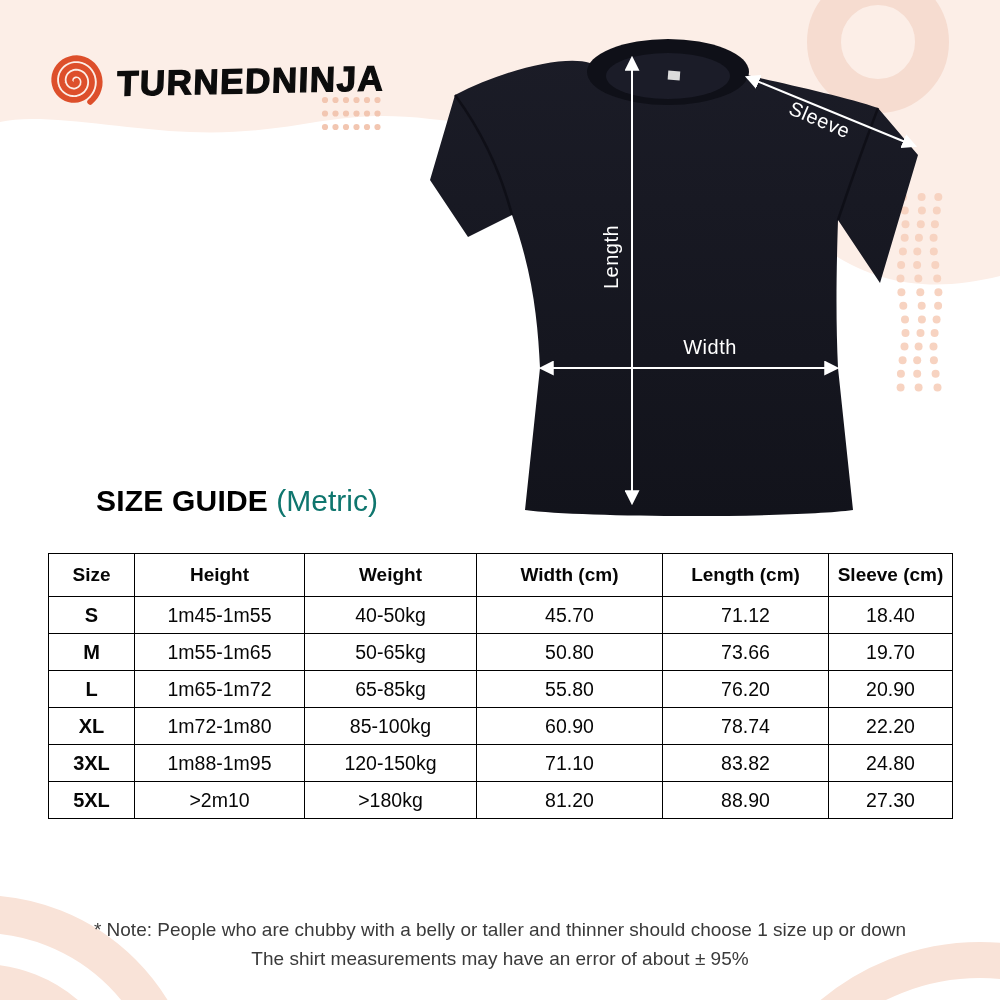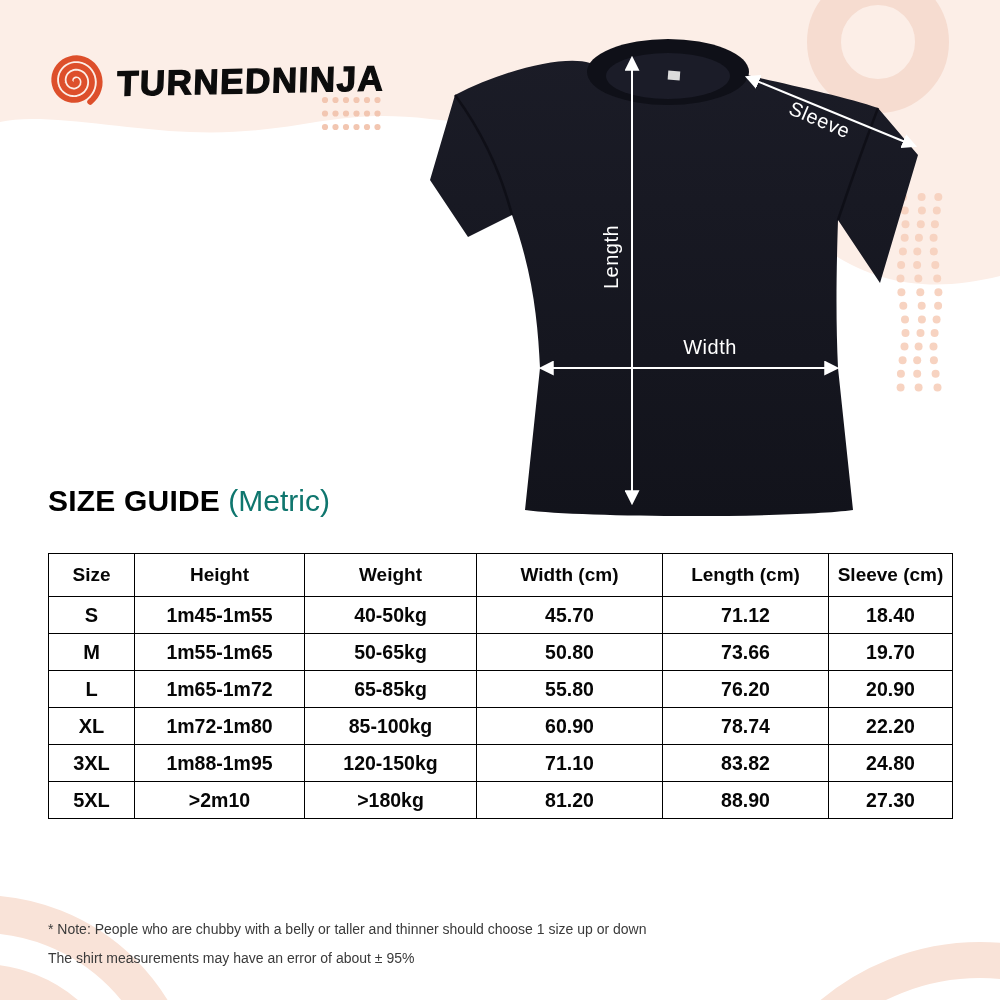--- a/index.html
+++ b/index.html
@@ -8,33 +8,33 @@
   .bg-decor{position:absolute;left:0;top:0;z-index:0;}
   
   .brand{position:absolute;left:46px;top:52px;display:flex;align-items:center;gap:13px;z-index:3;}
   .brand-name{font-size:35px;font-weight:900;letter-spacing:1.5px;color:#0c0c0c;
               transform:rotate(-1.2deg) skewX(-3deg);-webkit-text-stroke:1.3px #0c0c0c;white-space:nowrap;}
   
   .shirt-wrap{position:absolute;left:425px;top:25px;z-index:1;}
   .shirt-wrap text{font-family:"Liberation Sans",sans-serif;}
   
   .heading{position:absolute;left:48px;top:484px;z-index:3;font-size:30px;white-space:nowrap;}
-  .heading .t1{font-weight:800;letter-spacing:.2px;}
+  .heading .t1{font-weight:800;letter-spacing:.2px;margin-left:48px;}
   .heading .t2{font-weight:400;color:#0f766e;}
   
   .size-table{position:absolute;left:48px;top:553px;width:904px;z-index:3;
               border-collapse:collapse;table-layout:fixed;background:#fff;}
   .size-table th,.size-table td{border:1.8px solid #000;text-align:center;vertical-align:middle;
               padding:0;font-size:19.5px;color:#060606;}
   .size-table th{height:42px;font-weight:700;font-size:19px;}
-  .size-table td{height:36px;font-weight:700;}
+  .size-table td{height:36px;font-weight:400;}
   .size-table td.size-col{font-weight:700;font-size:20px;}
   
-  .note{position:absolute;left:48px;top:915px;width:904px;text-align:left;z-index:3;
-        font-size:14px;line-height:29px;color:#3a3a3a;}
+  .note{position:absolute;left:48px;top:915px;width:904px;text-align:center;z-index:3;
+        font-size:19px;line-height:29px;color:#3a3a3a;}
 </style>
 </head>
 <body>
 
 <div class="canvas">
 
   <svg class="bg-decor" width="1000" height="1000" viewBox="0 0 1000 1000" aria-hidden="true">
     <path d="M0,0 L1000,0 L1000,276 C940,291 882,288 830,252 C762,203 742,156 655,122 C560,86 520,130 430,119 C330,107 300,136 190,132 C120,129 40,112 0,122 Z" fill="#FCEEE7"></path>
     <circle cx="878" cy="42" r="54" fill="none" stroke="#F6DCD0" stroke-width="34"></circle>
     <circle cx="-20" cy="1115" r="201" fill="none" stroke="#F9E3D8" stroke-width="38"></circle>

